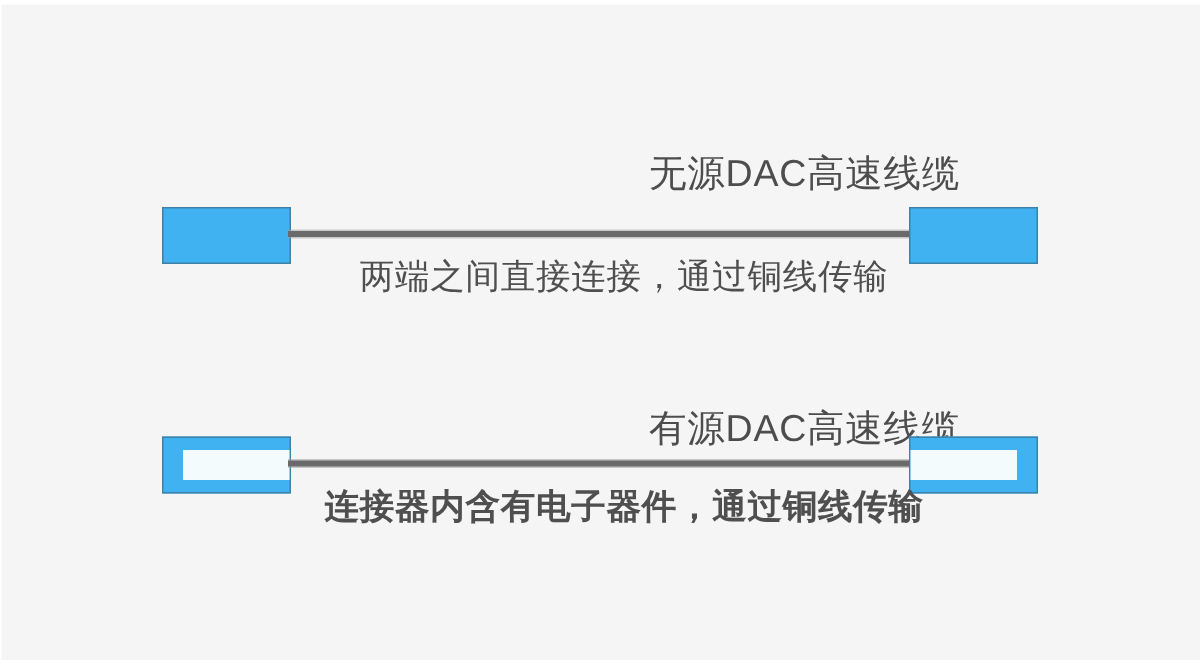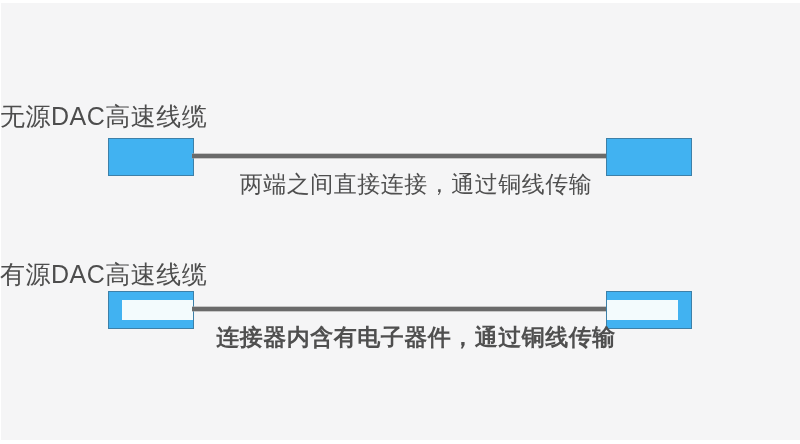--- a/index.html
+++ b/index.html
@@ -26,40 +26,40 @@
   }
   .frame-left {
     position: absolute; left: 0; top: 0; width: 1px; height: 444px;
     background: #ffffff;
   }
 
   .diagram-title {
     position: absolute;
     left: 0;
     width: 640px;
-    text-align: left;
+    text-align: right;
     font-size: 25px;
     line-height: 28px;
     color: #4d4d4d;
     letter-spacing: 0.5px;
   }
   .diagram-caption {
     position: absolute;
     left: 0;
     width: 800px;
     text-align: center;
     font-size: 23px;
     line-height: 26px;
     color: #4f4f4f;
     letter-spacing: 0.5px;
     padding-left: 16px;
   }
   #title-passive  { top: 102px; }
   #caption-passive{ top: 171px; }
-  #title-active   { top: 260px; }
+  #title-active   { top: 272px; }
   #caption-active { top: 324px; font-weight: bold; }
 
   .connector {
     position: absolute;
     width: 86px;
     height: 38px;
     box-sizing: border-box;
     background: #41b2f1;
     border: 1.5px solid #3d80a8;
   }

